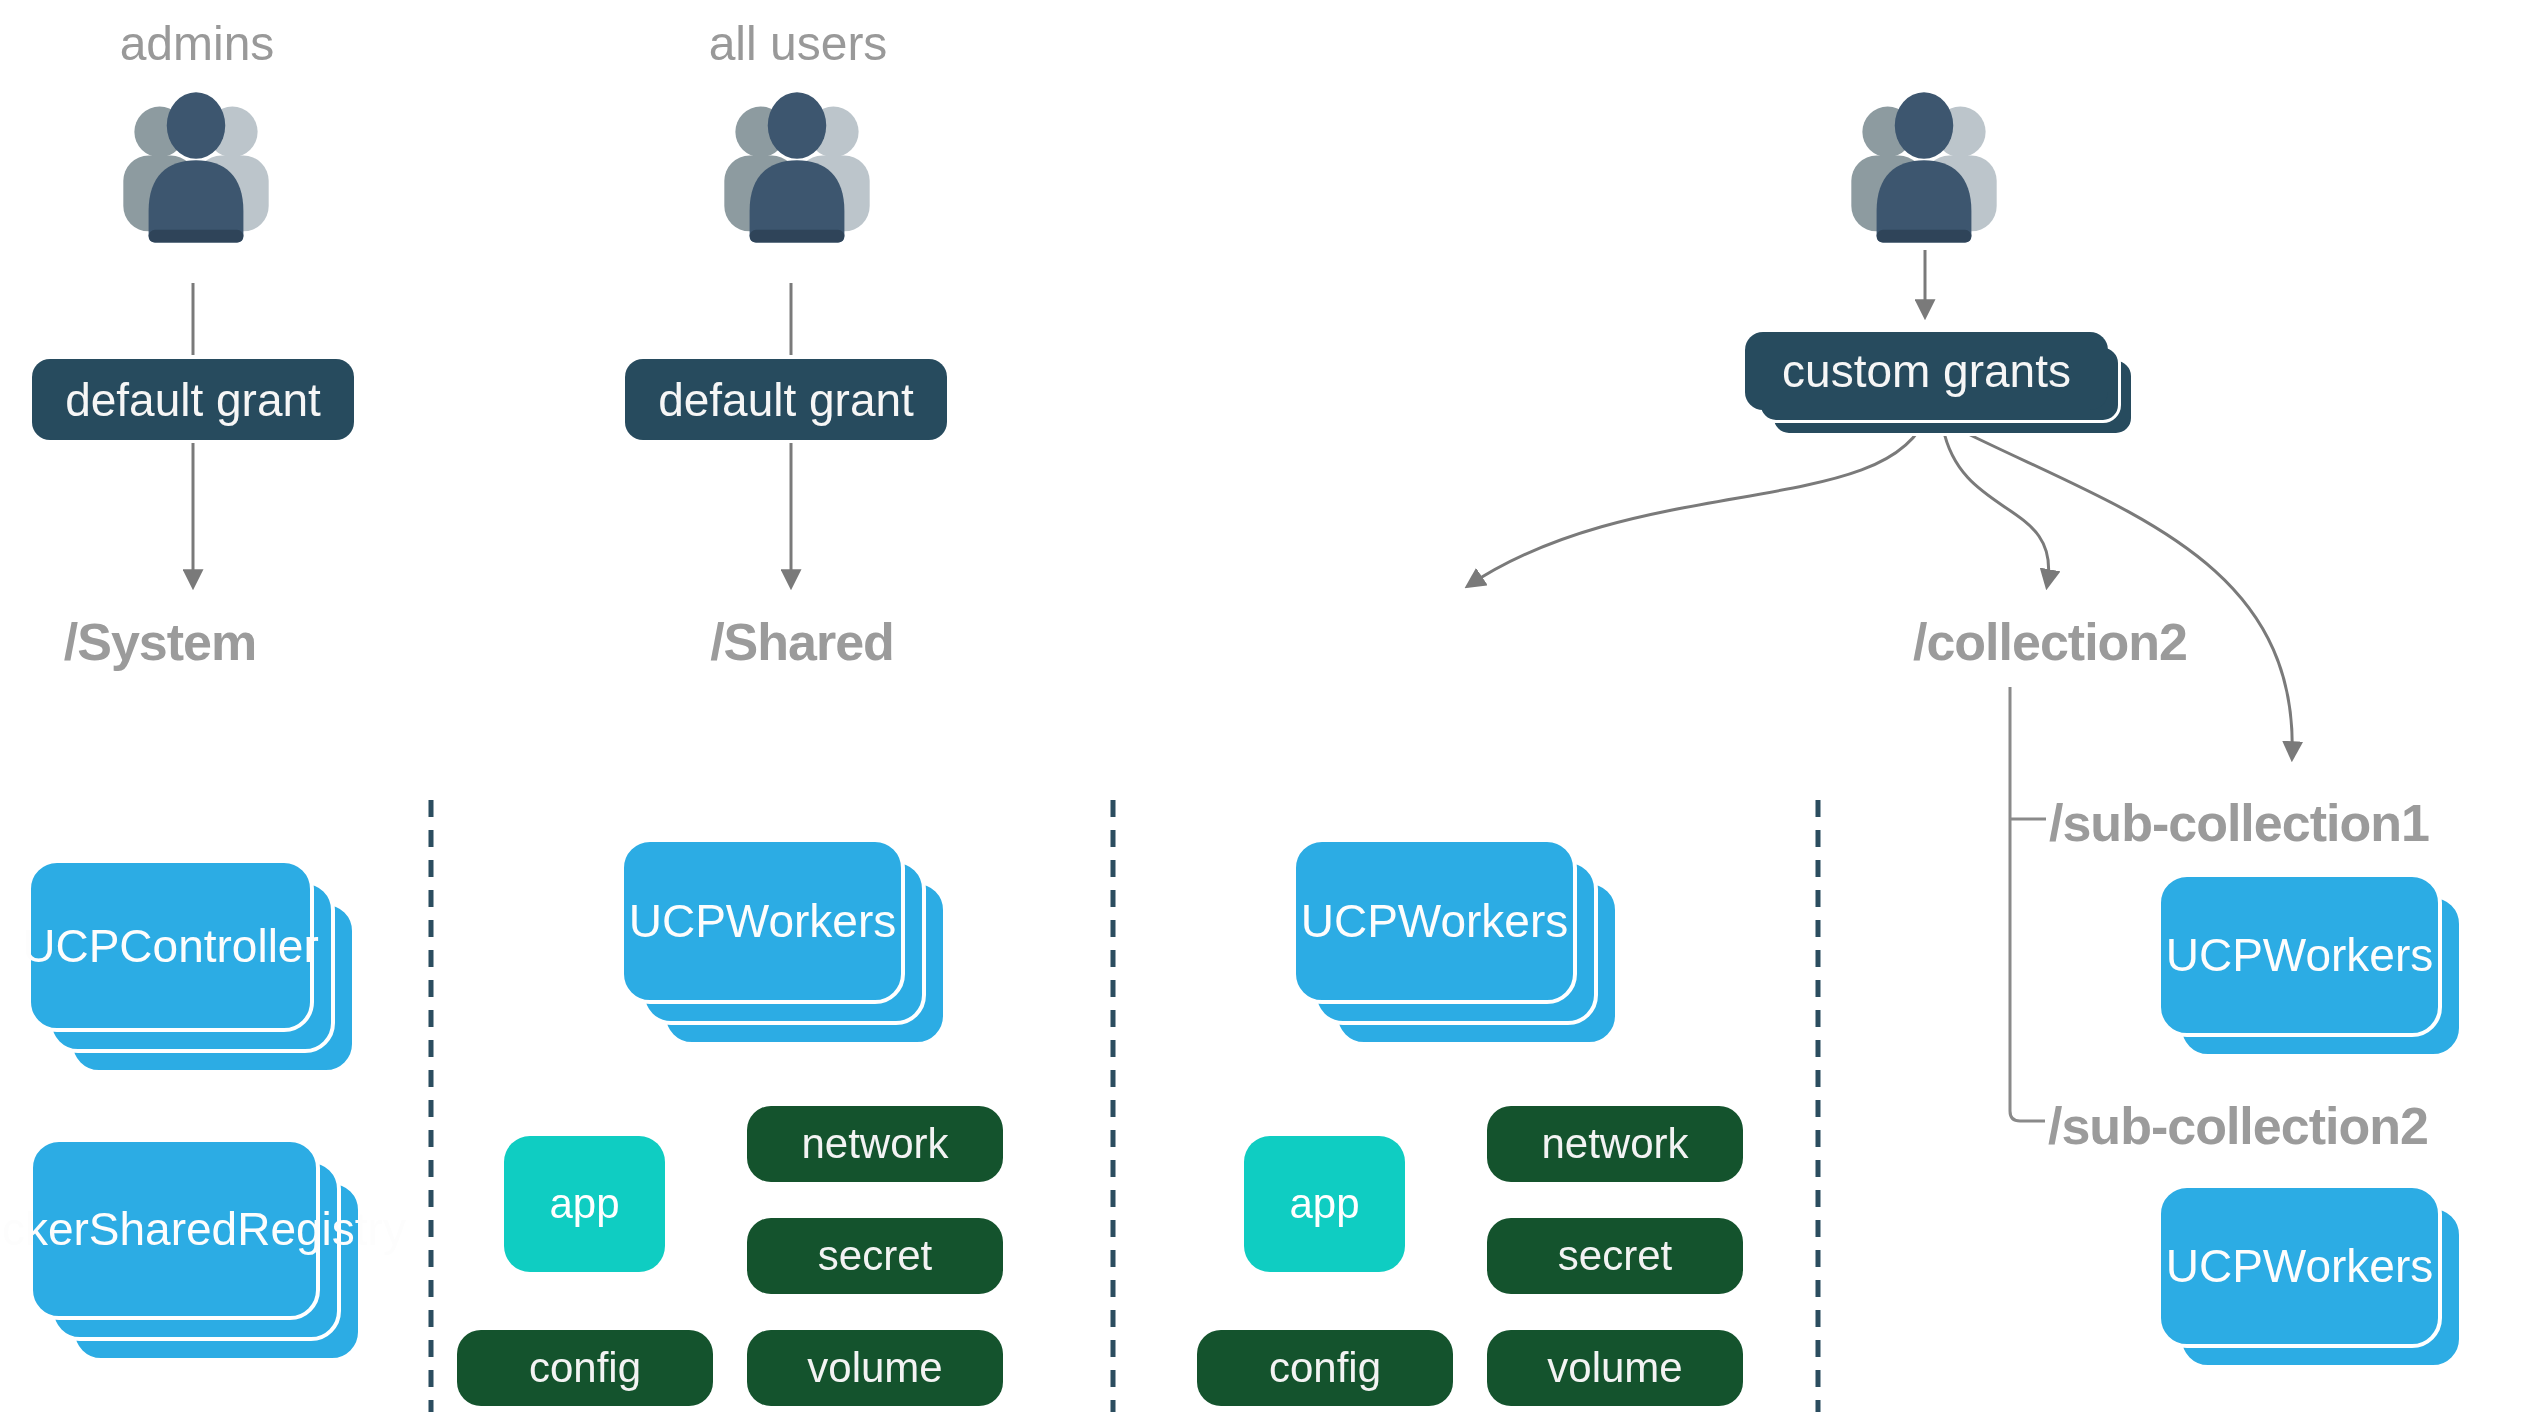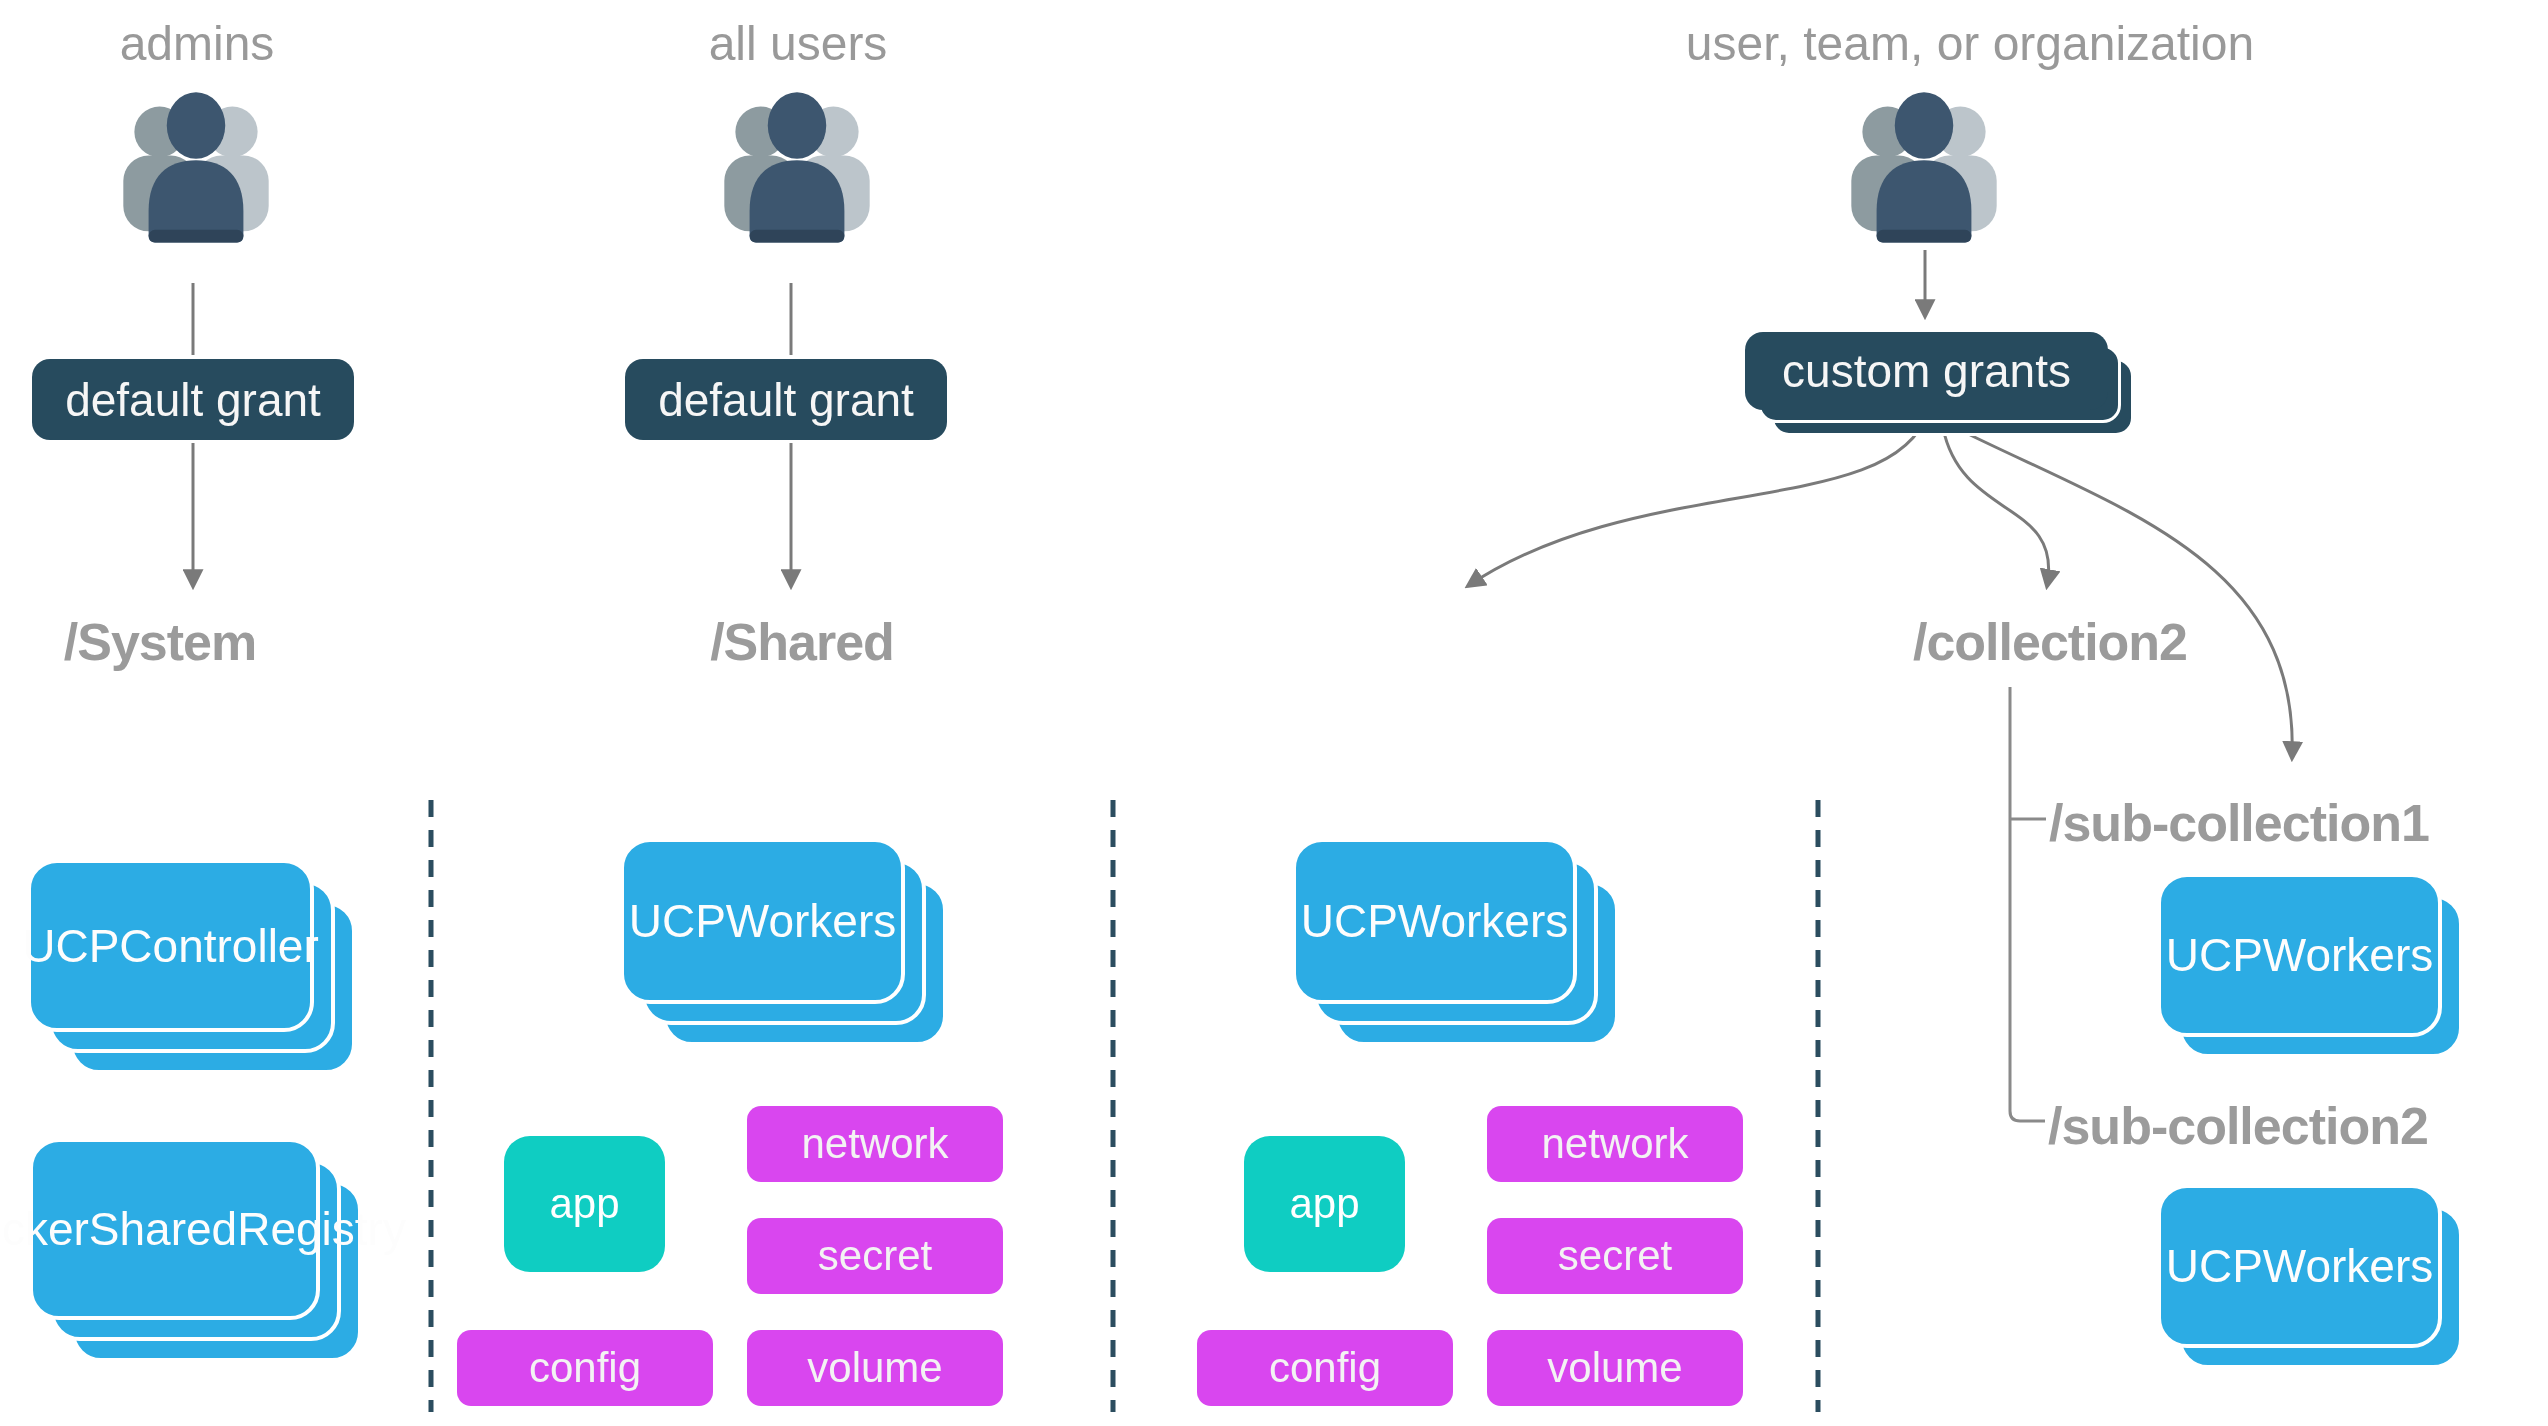--- a/index.html
+++ b/index.html
@@ -24,21 +24,21 @@
     background:#274b5e;border:3px solid #ffffff;border-radius:18px;
   }
   .blue-layer{
     background:#2cace4;border:4px solid #ffffff;border-radius:30px;
   }
   .node-text{
     display:flex;flex-direction:row;align-items:center;justify-content:center;
     width:100%;height:100%;color:#fdfdfd;font-size:46px;line-height:52px;text-align:center;
   }
   .rsrc{
-    background:#d946ef;border-radius:14px;color:#f3f3f3;font-size:42px;
+    background:#14532d;border-radius:24px;color:#f3f3f3;font-size:42px;
     display:flex;align-items:center;justify-content:center;white-space:nowrap;
   }
   .app{
     background:#0fcdc2;border-radius:26px;color:#ffffff;font-size:42px;
     display:flex;align-items:center;justify-content:center;
   }
 </style>
 </head>
 <body>
 
@@ -64,21 +64,20 @@
     <path d="M2010,687 L2010,1111 Q2010,1121 2020,1121 L2045,1121" fill="none" stroke="#8a8a8a" stroke-width="3"></path>
     <line x1="2010" y1="819" x2="2046" y2="819" stroke="#8a8a8a" stroke-width="3"></line>
 
     <line x1="431" y1="800" x2="431" y2="1412" stroke="#2b4d5f" stroke-width="5" stroke-dasharray="17 13"></line>
     <line x1="1113" y1="800" x2="1113" y2="1412" stroke="#2b4d5f" stroke-width="5" stroke-dasharray="17 13"></line>
     <line x1="1818" y1="800" x2="1818" y2="1412" stroke="#2b4d5f" stroke-width="5" stroke-dasharray="17 13"></line>
   </svg>
 
   <div class="abs hdr" style="left:22px;top:16px;width:350px;text-align:center;">admins</div>
   <div class="abs hdr" style="left:623px;top:16px;width:350px;">all users</div>
-  <div class="abs hdr" style="left:1570px;top:16px;width:800px;">user, team, or organization</div>
 
   <svg class="abs" style="left:101px;top:86px;" width="190" height="158" viewBox="0 0 220 200" xmlns="http://www.w3.org/2000/svg">
     <circle cx="64" cy="58" r="32" fill="#8d9ba0"></circle>
       <rect x="18" y="88" width="92" height="96" rx="32" fill="#8d9ba0"></rect>
     <circle cx="156" cy="58" r="32" fill="#bcc5cb"></circle>
       <rect x="110" y="88" width="92" height="96" rx="32" fill="#bcc5cb"></rect>
     <path d="M50,190 V158 C50,114 74,94 110,94 C146,94 170,114 170,158 V190 Q170,198 162,198 H58 Q50,198 50,190 Z" fill="#3d566f"></path>
     <rect x="50" y="182" width="120" height="16" rx="8" fill="#2f4459"></rect>
     <ellipse cx="110" cy="50" rx="37" ry="42" fill="#3d566f"></ellipse>
   </svg>

